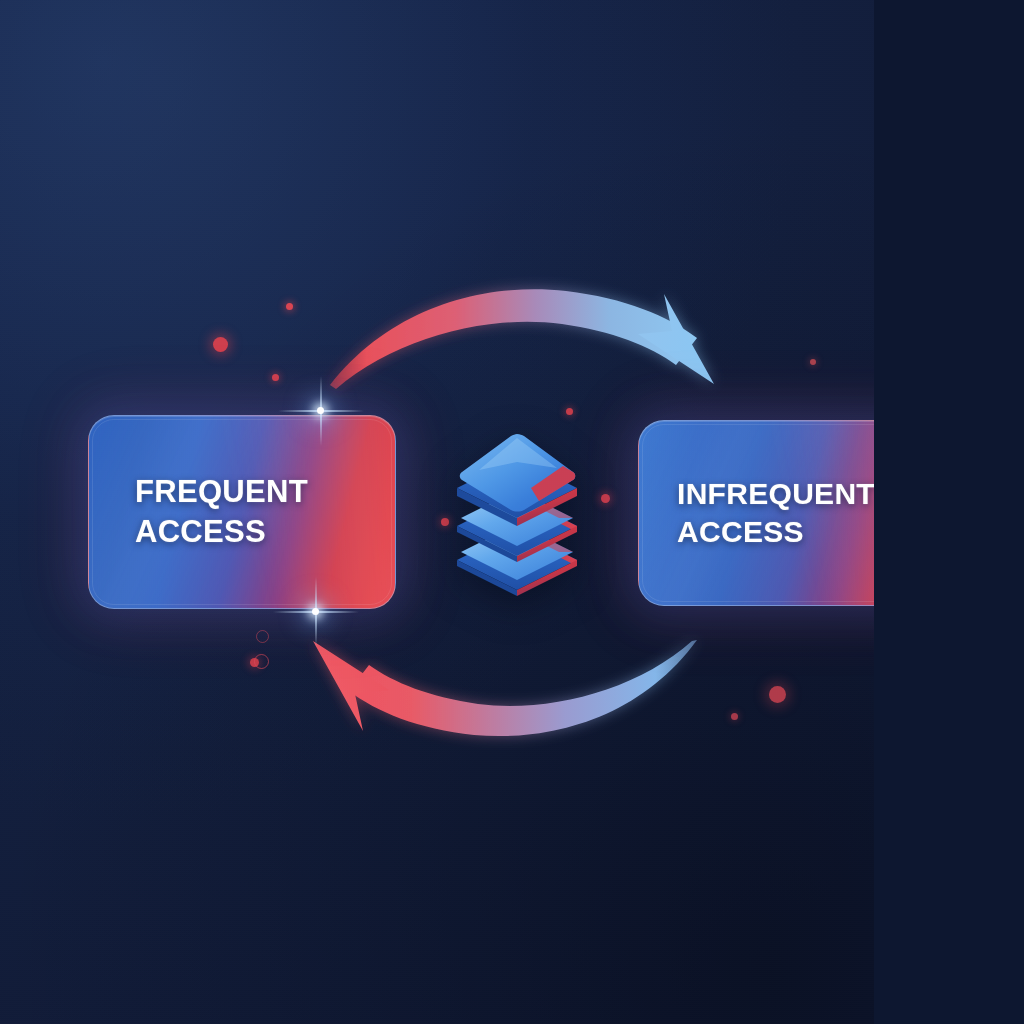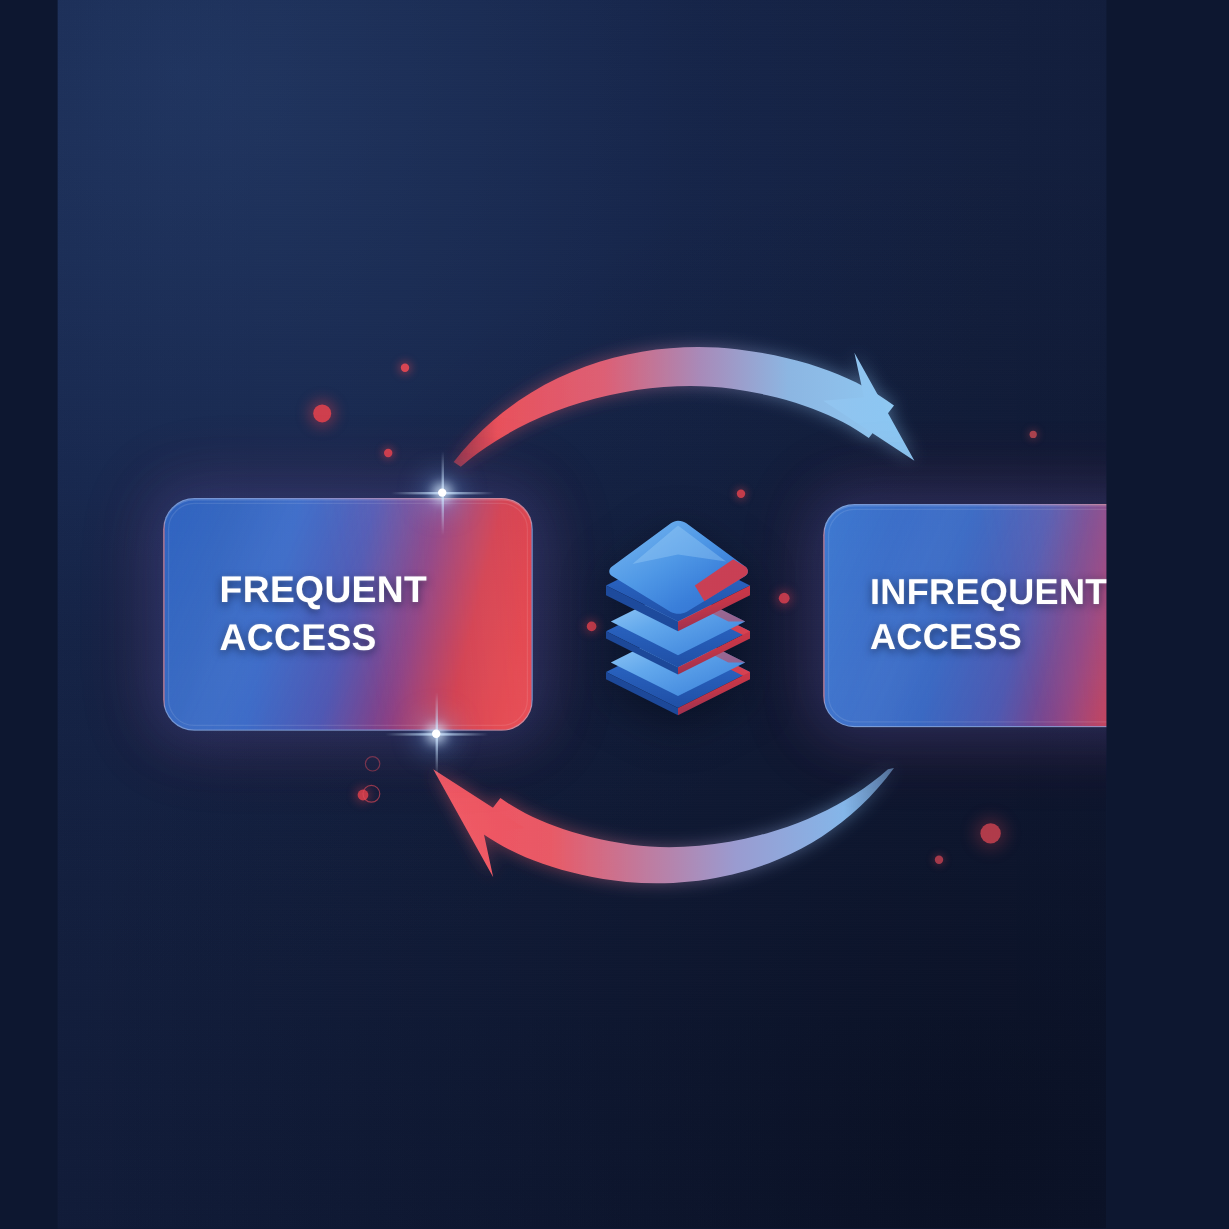--- a/index.html
+++ b/index.html
@@ -12,21 +12,20 @@
     font-family: "Liberation Sans", sans-serif;
   }
 
   #stage {
     position: relative;
     width: 874px;
     height: 1024px;
     overflow: hidden;
     background:
       radial-gradient(118% 105% at 18% 8%, #1b2c52 0%, #16254a 32%, #131f3e 62%, #101a36 100%);
-    margin-left: 48px;
   }
 
   
   .vignette {
     position: absolute;
     inset: 0;
     background:
       radial-gradient(130% 120% at 12% 6%, rgba(40,66,116,0.42) 0%, rgba(25,42,80,0.10) 38%, rgba(8,13,28,0.00) 62%),
       radial-gradient(118% 112% at 88% 95%, rgba(5,9,22,0.55) 0%, rgba(6,11,26,0.26) 40%, rgba(0,0,0,0.00) 74%);
     pointer-events: none;

